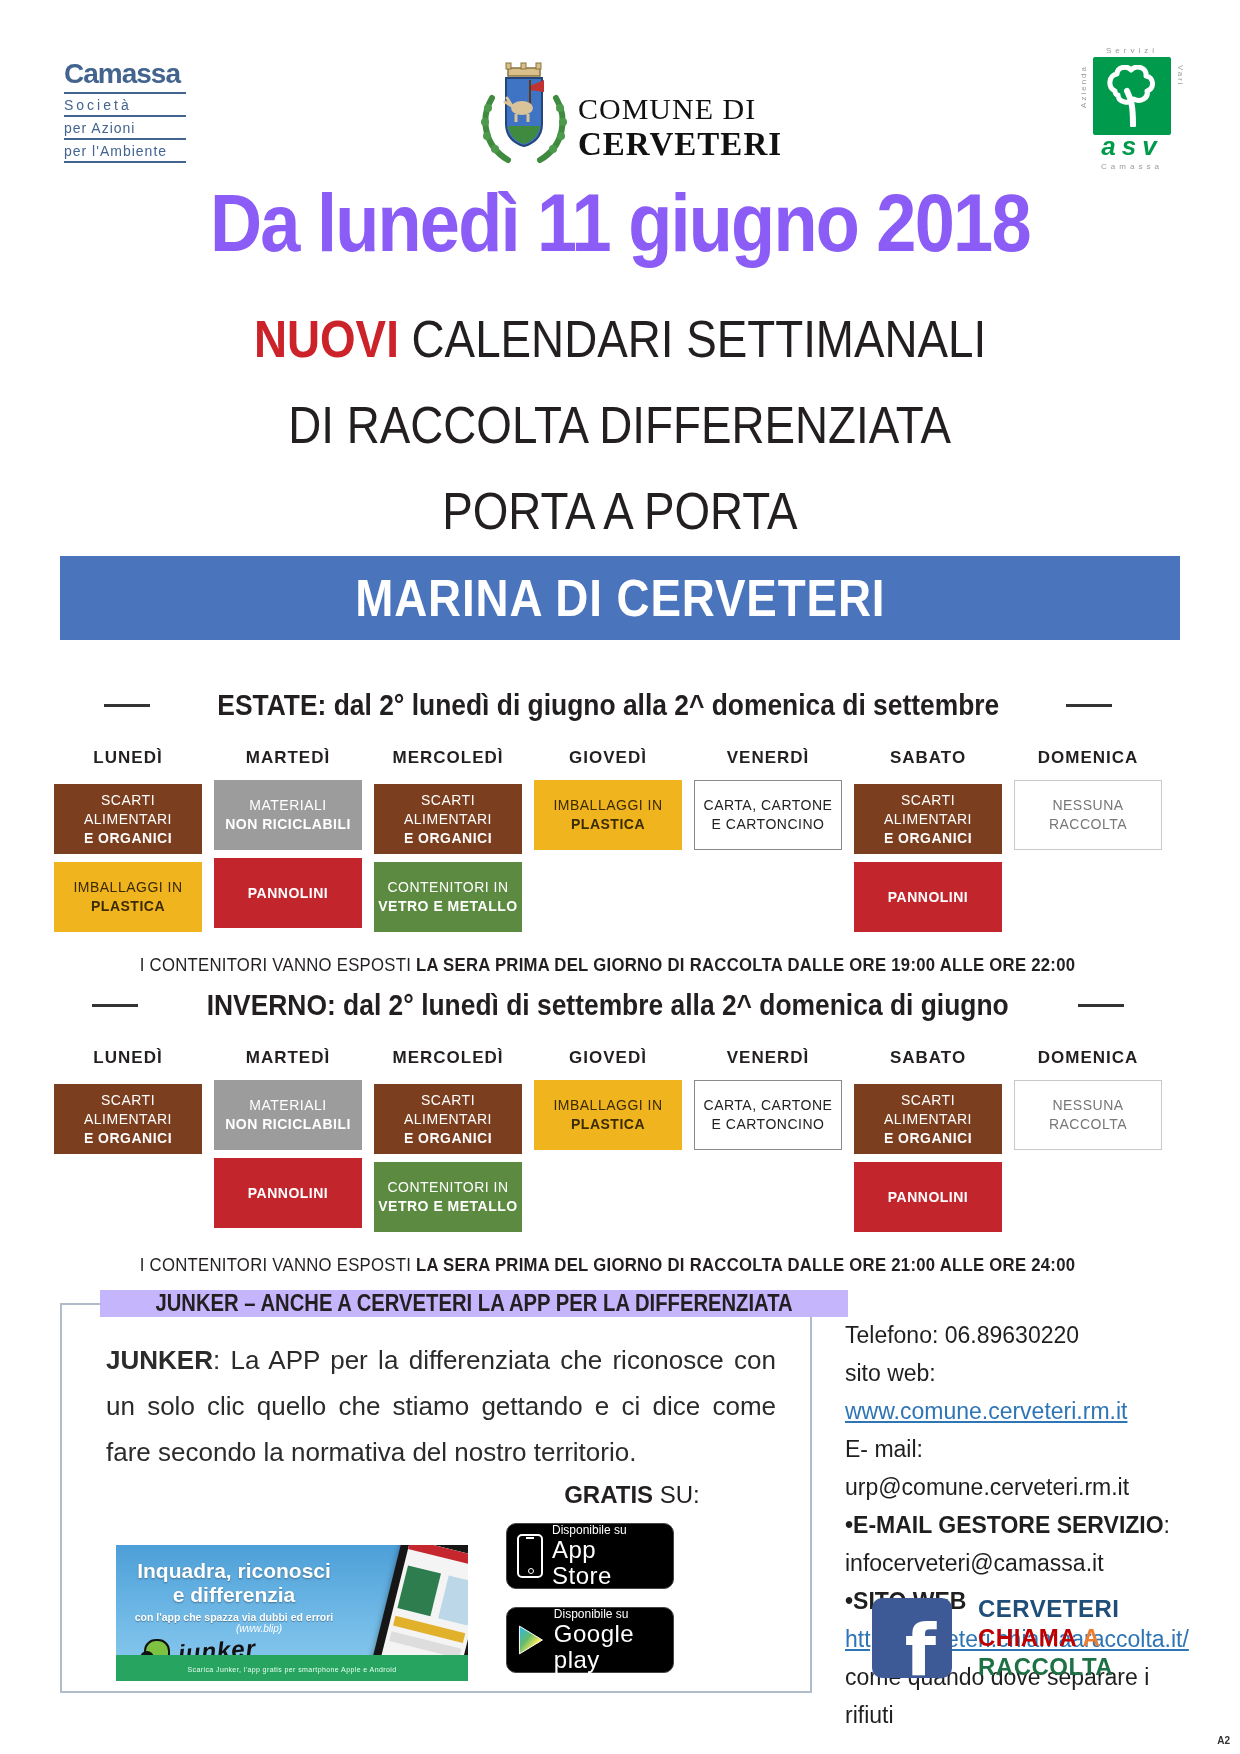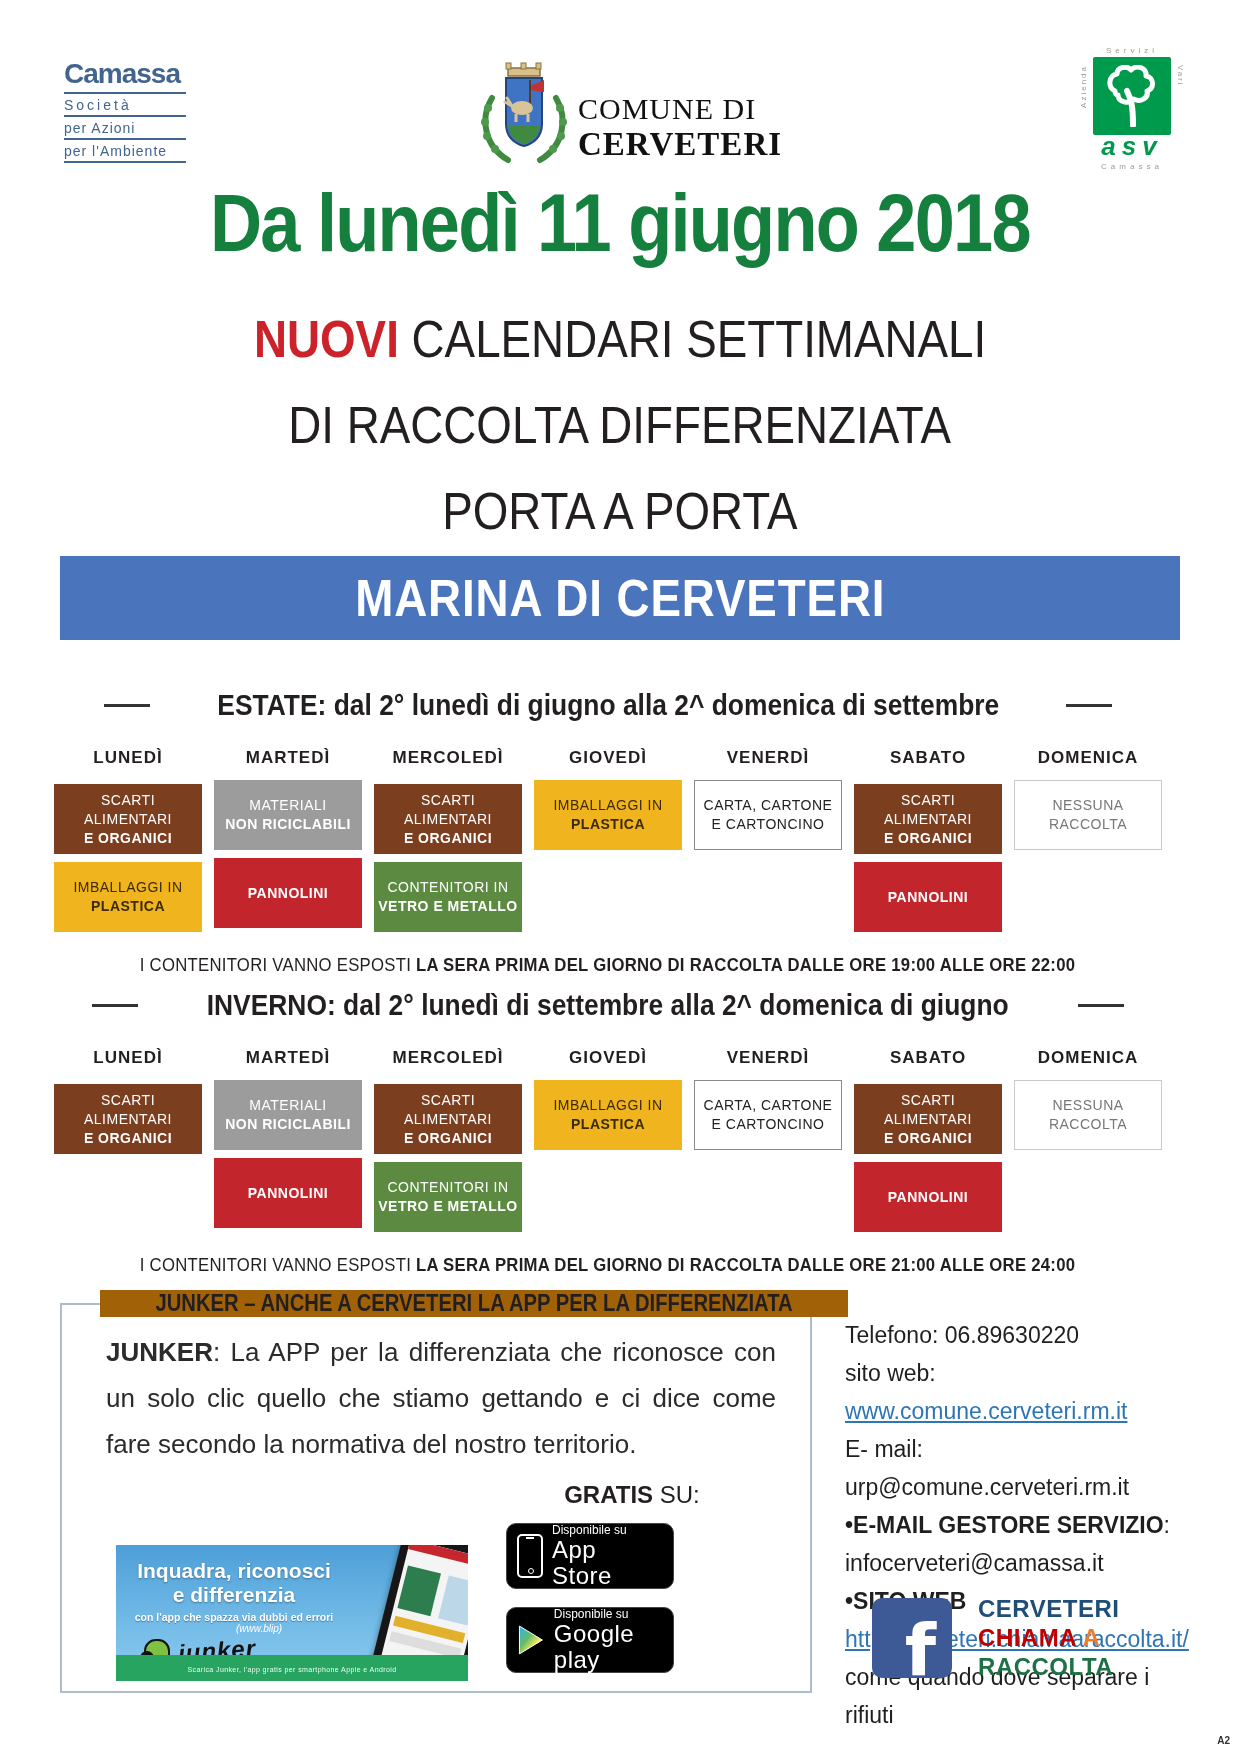--- a/index.html
+++ b/index.html
@@ -26,21 +26,21 @@
   .asv .tiny { font-size:8px; letter-spacing:4px; }
   .asv .mid { position:relative; width:78px; margin:2px auto; }
   .asv .sq { width:78px; height:78px; background:#009a4d; border-radius:2px; display:flex; align-items:center; justify-content:center; }
   .asv .side { position:absolute; top:8px; font-size:8px; letter-spacing:2px; writing-mode:vertical-rl; }
   .asv .side.l { left:-14px; transform:rotate(180deg); }
   .asv .side.r { right:-14px; }
   .asv .word { color:#009a4d; font-weight:bold; font-style:italic; font-size:26px; letter-spacing:6px; margin-top:-6px; }
 
   
   .main-title { position:absolute; top:176px; left:0; width:100%; text-align:center;
-    font-size:82px; font-weight:bold; letter-spacing:-2px; color:#15803d; }
+    font-size:82px; font-weight:bold; letter-spacing:-2px; color:#8b5cf6; }
   .subtitle { position:absolute; top:296px; left:0; width:100%; text-align:center;
     font-size:52px; color:#231f20; line-height:86px; font-weight:500; }
   .subtitle .hl { color:#cc2229; font-weight:bold; }
 
   .banner { position:absolute; top:556px; left:60px; width:1120px; height:84px;
     background:#4a75bd; display:flex; align-items:center; justify-content:center; }
   .banner-text { color:#ffffff; font-size:52px; font-weight:bold; letter-spacing:1px; }
 
   
   .section { position:absolute; left:48px; width:1120px; }
@@ -64,23 +64,23 @@
   .box.white  { background:#ffffff; color:#222222; border:1px solid #8a8a8a; }
   .box.white .l2 { font-weight:normal; }
   .box.plain  { background:#ffffff; color:#777777; border:1px solid #c9c9c9; }
   .box.plain .l2 { font-weight:normal; }
   .note { margin-top:14px; text-align:center; font-size:19px; color:#231f20; letter-spacing:0.3px; }
   .note .nb { font-weight:bold; }
 
   
   .junker-box { position:absolute; left:60px; top:1303px; width:752px; height:390px;
     border:2px solid #aebdc9; }
-  .junker-title { position:absolute; top:-15px; left:38px; background:#a16207; padding:0 12px;
+  .junker-title { position:absolute; top:-15px; left:38px; background:#c4b5fd; padding:0 12px;
     font-size:23px; font-weight:bold; color:#231f20; white-space:nowrap; }
-  .junker-para { margin:24px 34px 0 44px; font-size:26px; line-height:46px; color:#2b2b2b; text-align:justify; }
+  .junker-para { margin:32px 34px 0 44px; font-size:26px; line-height:46px; color:#2b2b2b; text-align:justify; }
   .junker-para .b { font-weight:bold; }
   .gratis { position:absolute; left:420px; top:176px; width:300px; text-align:center; font-size:24px; color:#231f20; }
   .gratis .b { font-weight:bold; }
 
   .badge { position:absolute; left:444px; width:168px; height:66px; background:#000000;
     border-radius:10px; color:#ffffff; display:flex; align-items:center; padding:0 10px; gap:9px;
     border:1px solid #444; }
   .badge .txt .small { font-size:12px; line-height:14px; }
   .badge .txt .big { font-size:24px; line-height:26px; letter-spacing:0.5px; }
   .badge-appstore { top:218px; }

